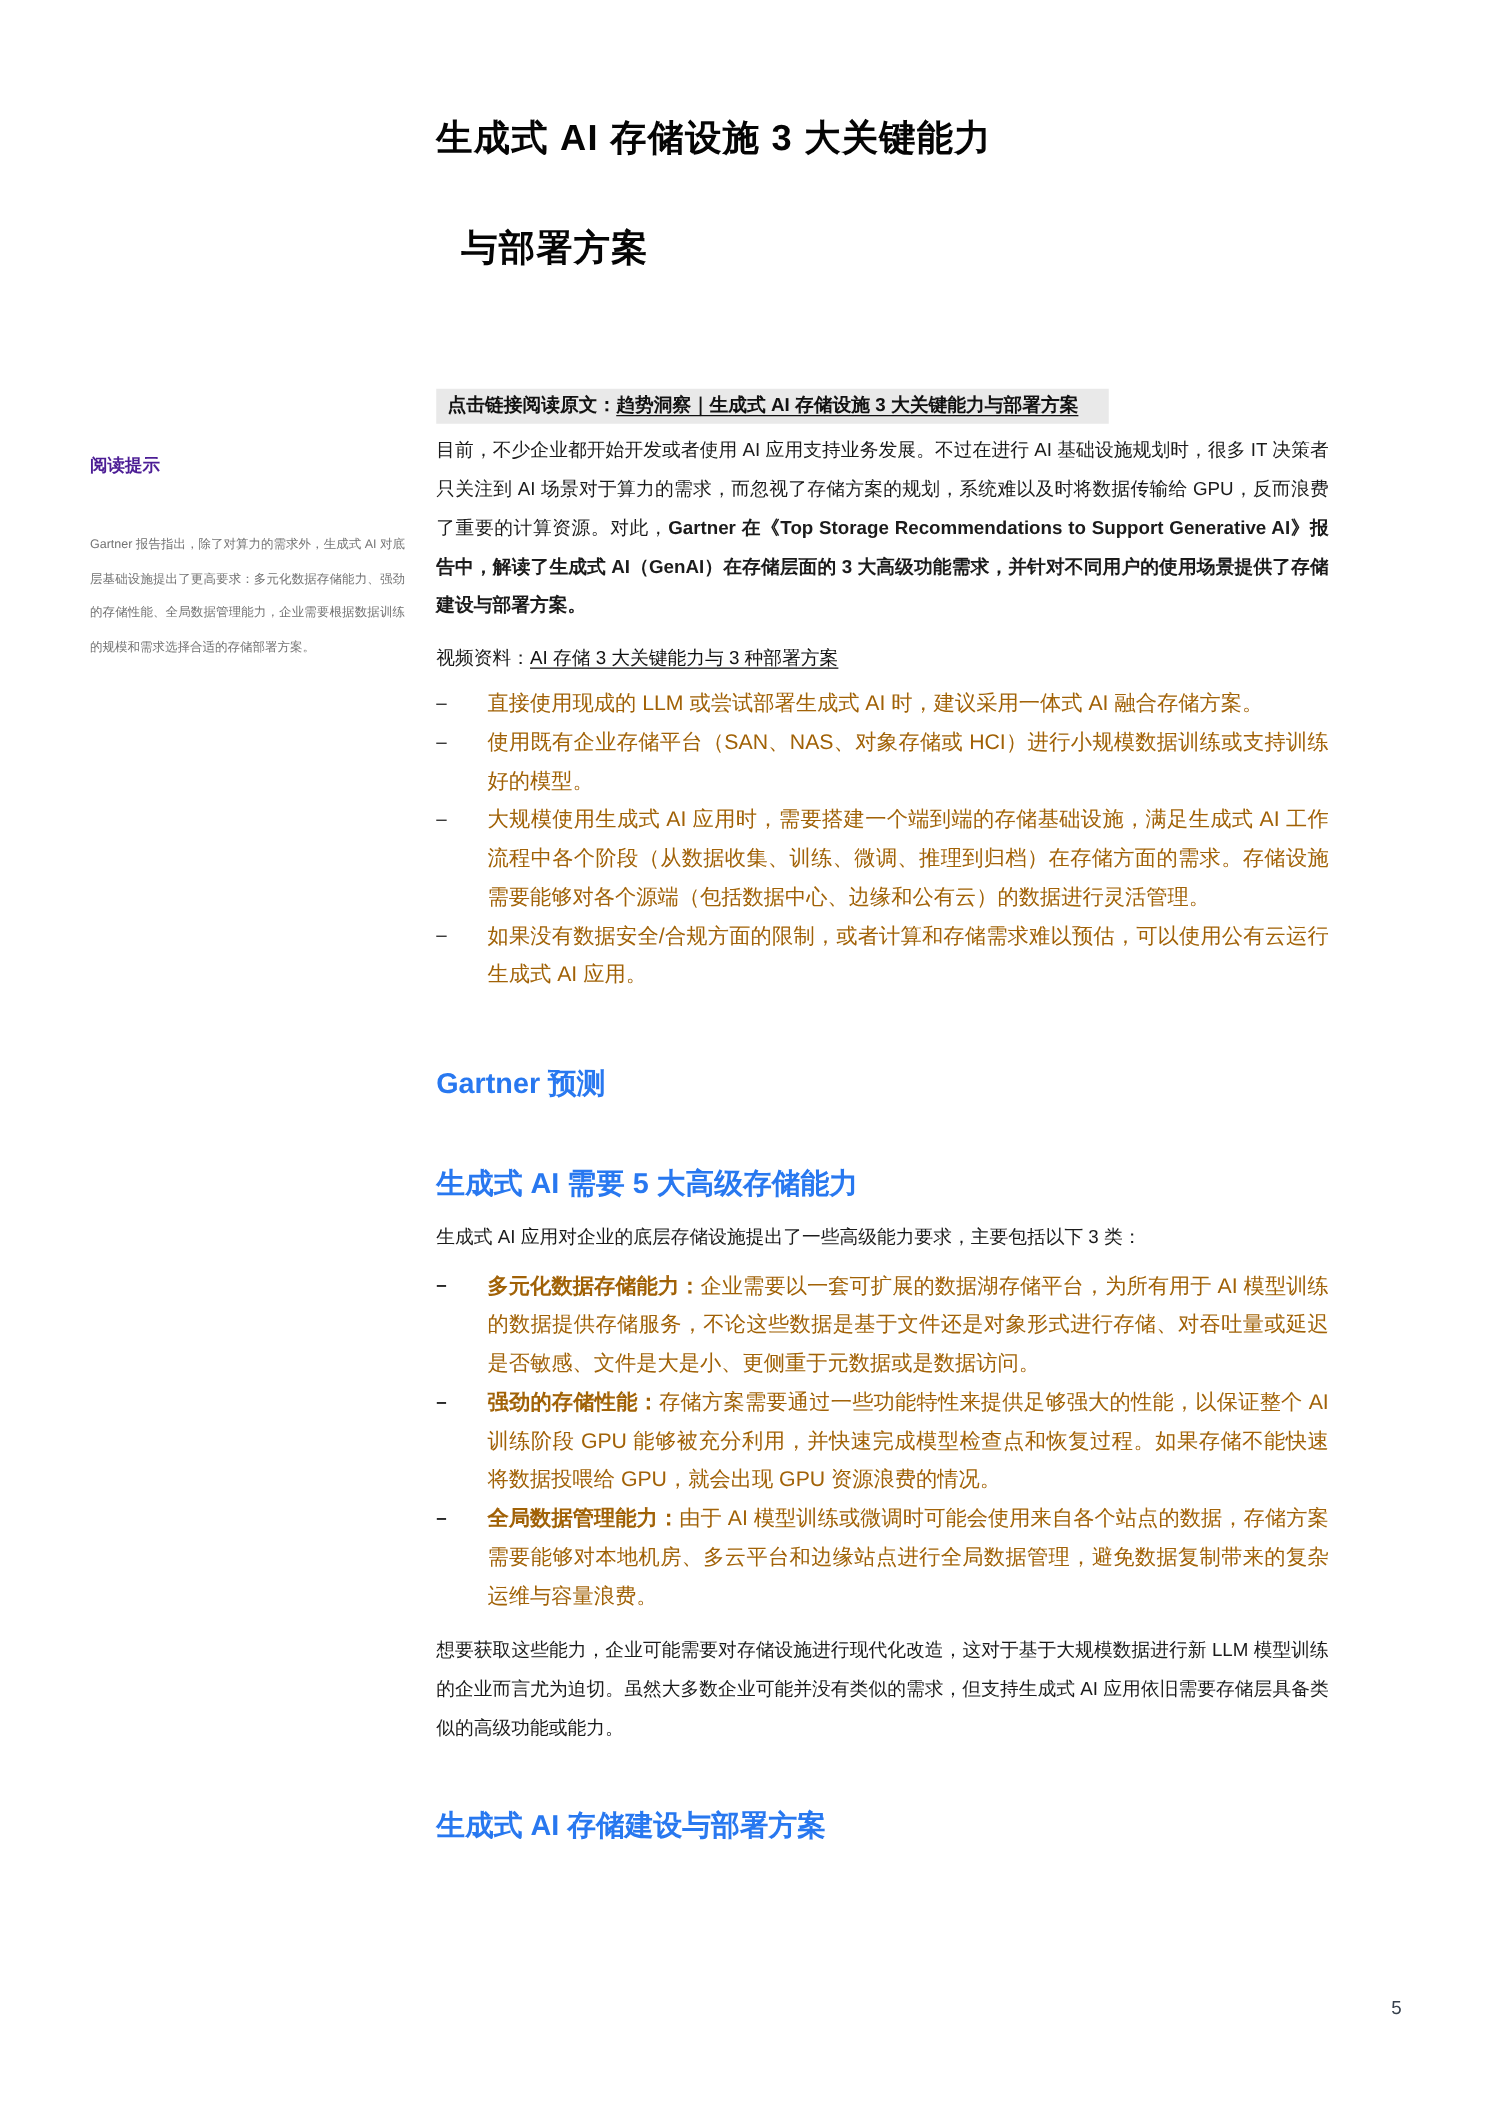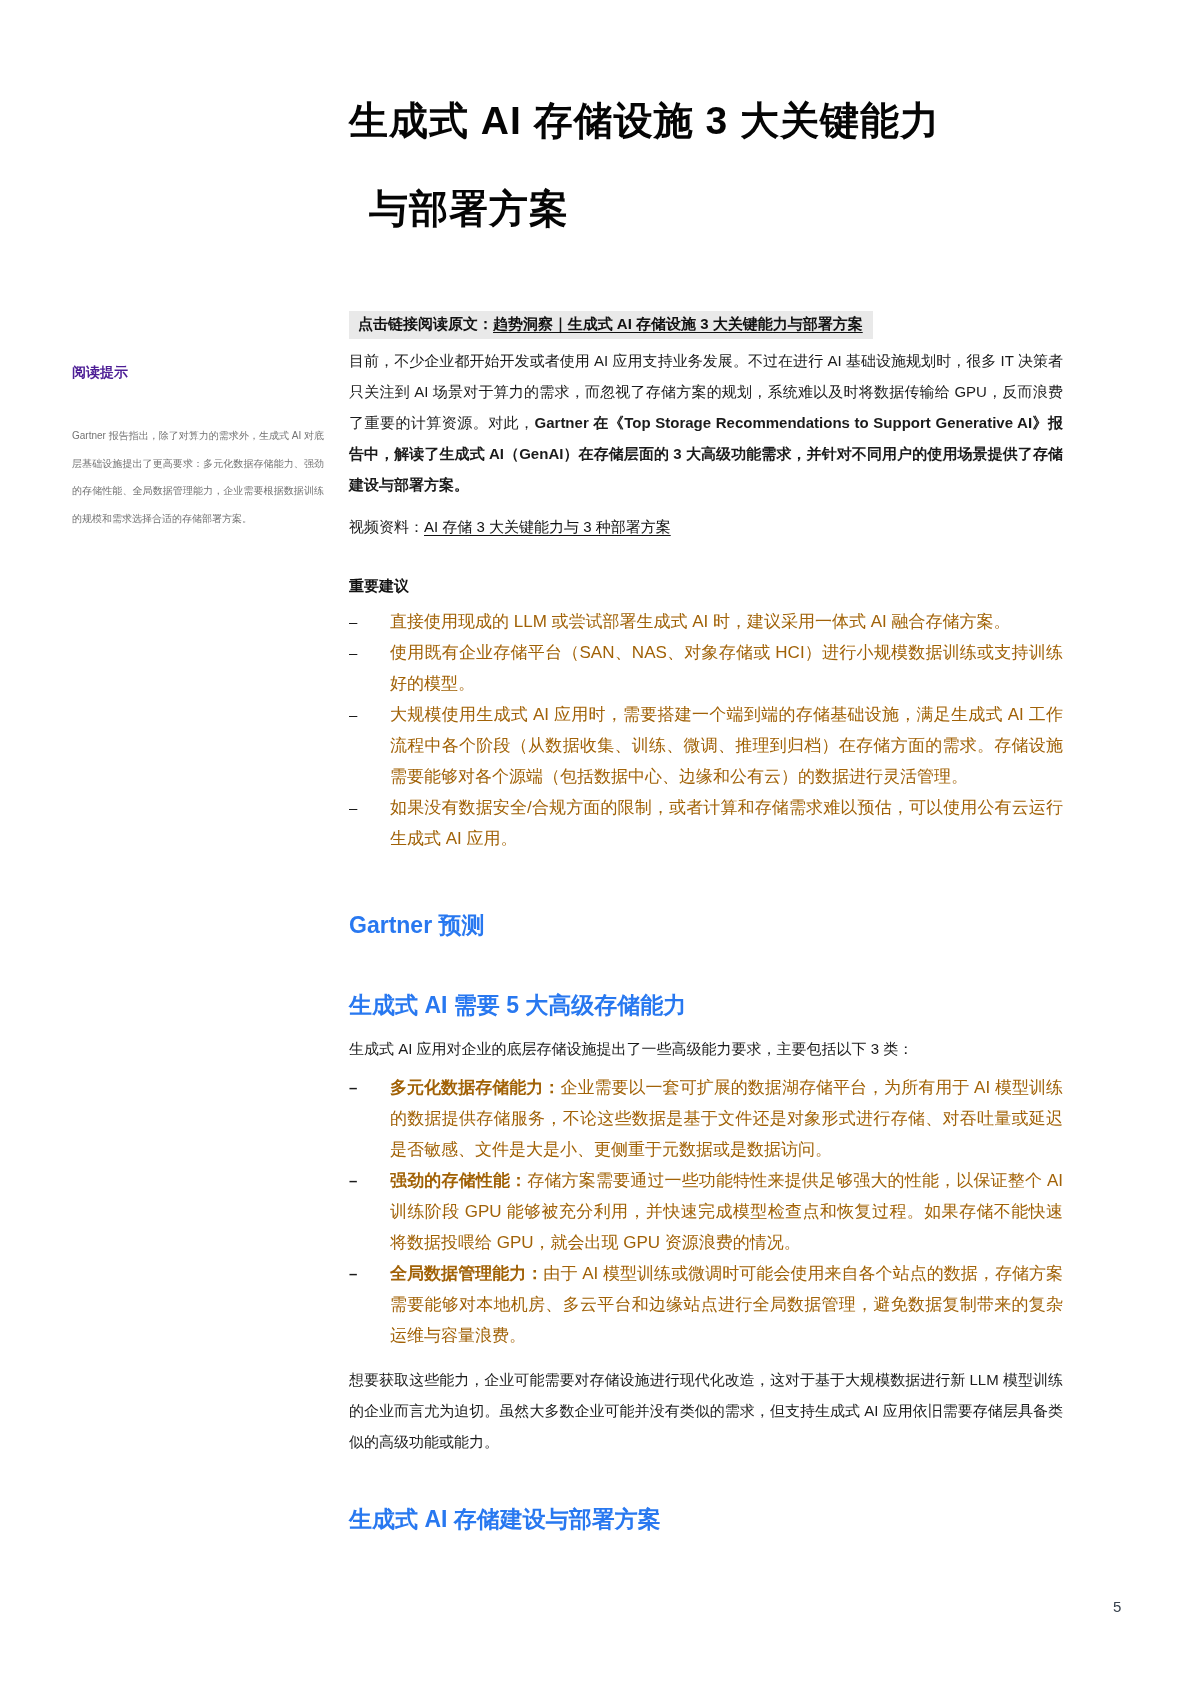--- a/index.html
+++ b/index.html
@@ -10,38 +10,38 @@
     width: 1200px;
     height: 1698px;
     background: #ffffff;
     overflow: hidden;
   }
 
   
   .doc-title {
     position: absolute;
     left: 349px;
-    top: 96px;
+    top: 86px;
     width: 760px;
-    font-size: 39px;
+    font-size: 29px;
     font-weight: 700;
     color: #050505;
     letter-spacing: 1px;
   }
   .doc-title .t-line { line-height: 50px; }
   .doc-title .t-line + .t-line { margin-top: 38px; margin-left: 20px; }
 
   
   .link-bar {
     position: absolute;
     left: 349px;
     top: 311px;
     display: inline-block;
     background: #e9e9e9;
-    padding: 4px 10px 5px 9px;
+    padding: 4px 24px 5px 9px;
     font-size: 15px;
     font-weight: 700;
     color: #111111;
     white-space: nowrap;
   }
   .link-bar a, .link {
     color: #111111;
     text-decoration: underline;
     text-underline-offset: 3px;
     cursor: pointer;
@@ -153,21 +153,20 @@
     <div class="sidebar-heading">阅读提示</div>
     <div class="sidebar-body">Gartner 报告指出，除了对算力的需求外，生成式 AI 对底层基础设施提出了更高要求：多元化数据存储能力、强劲的存储性能、全局数据管理能力，企业需要根据数据训练的规模和需求选择合适的存储部署方案。</div>
   </div>
 
   <div class="main">
 
     <p class="body-text"><span>目前，不少企业都开始开发或者使用 AI 应用支持业务发展。不过在进行 AI 基础设施规划时，很多 IT 决策者只关注到 AI 场景对于算力的需求，而忽视了存储方案的规划，系统难以及时将数据传输给 GPU，反而浪费了重要的计算资源。对此，</span><span class="bold">Gartner 在《Top Storage Recommendations to Support Generative AI》报告中，解读了生成式 AI（GenAI）在存储层面的 3 大高级功能需求，并针对不同用户的使用场景提供了存储建设与部署方案。</span></p>
 
     <p class="video-line"><span>视频资料：</span><a class="link">AI 存储 3 大关键能力与 3 种部署方案</a></p>
 
-    <div class="sub-heading">重要建议</div>
 
     <div class="dash-list plain">
       <div class="dash-item">
         <span class="marker">–</span>
         <span class="item-text">直接使用现成的 LLM 或尝试部署生成式 AI 时，建议采用一体式 AI 融合存储方案。</span>
       </div>
       <div class="dash-item">
         <span class="marker">–</span>
         <span class="item-text">使用既有企业存储平台（SAN、NAS、对象存储或 HCI）进行小规模数据训练或支持训练好的模型。</span>
       </div>

